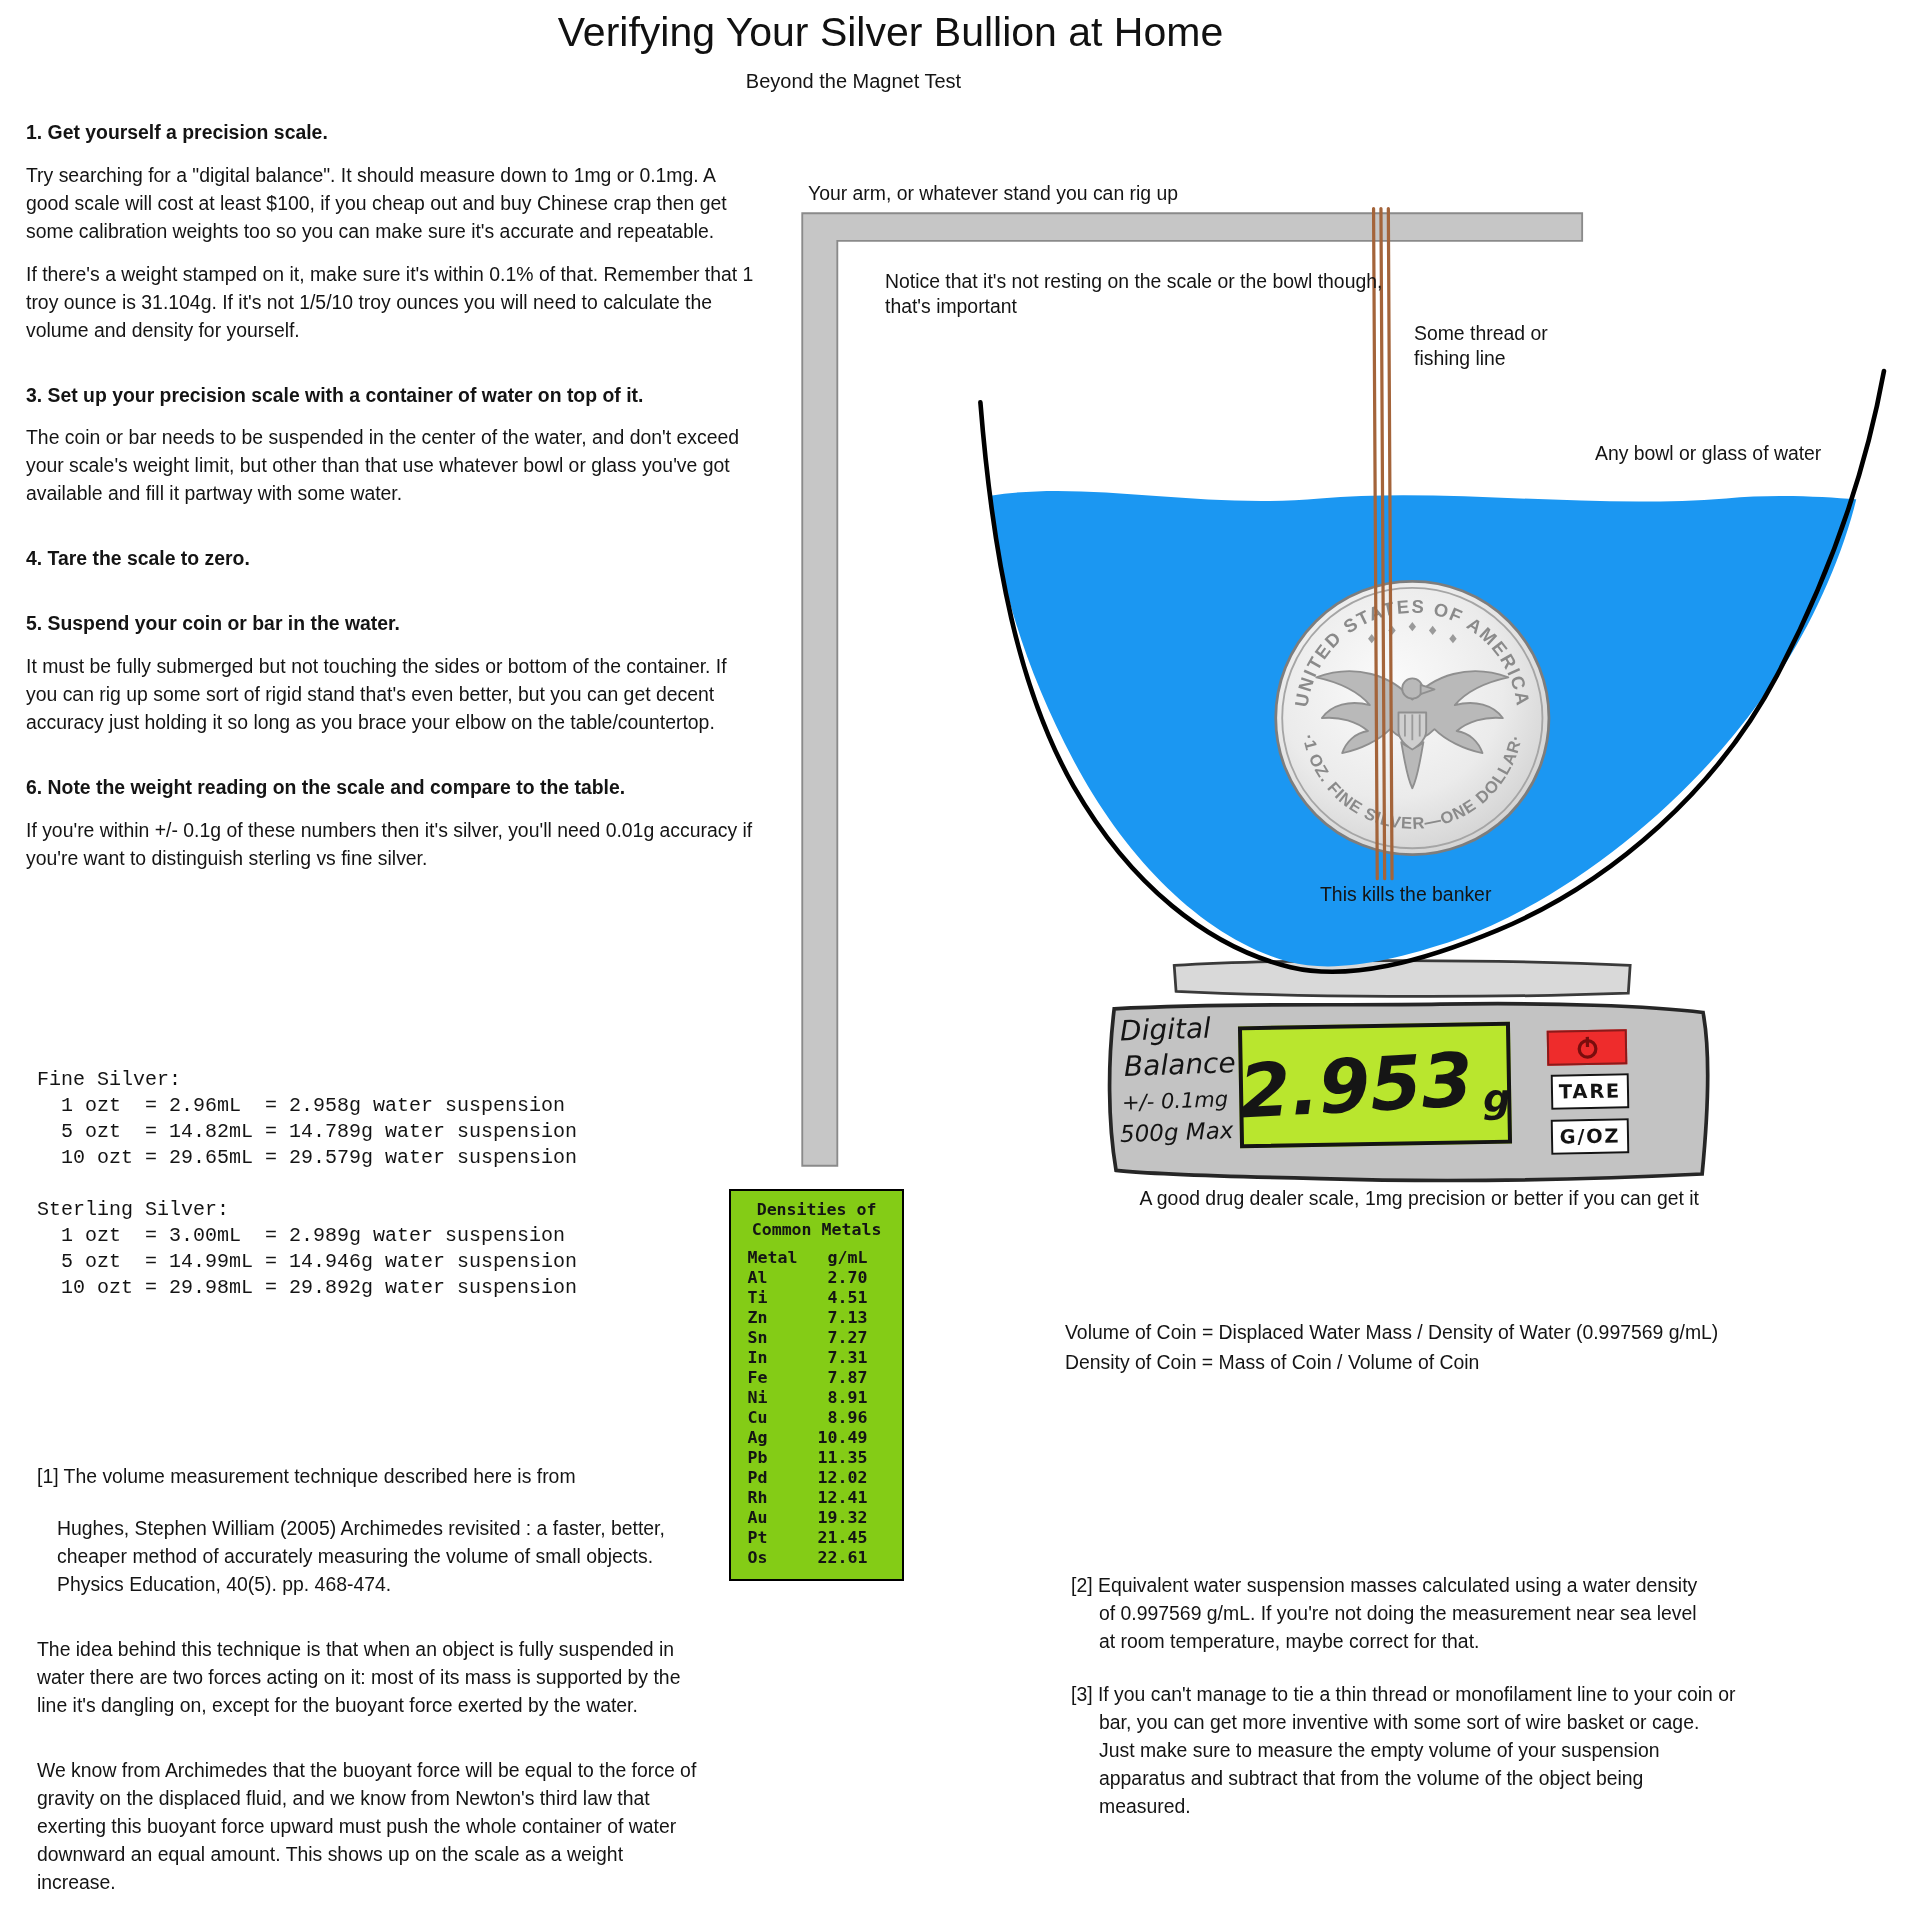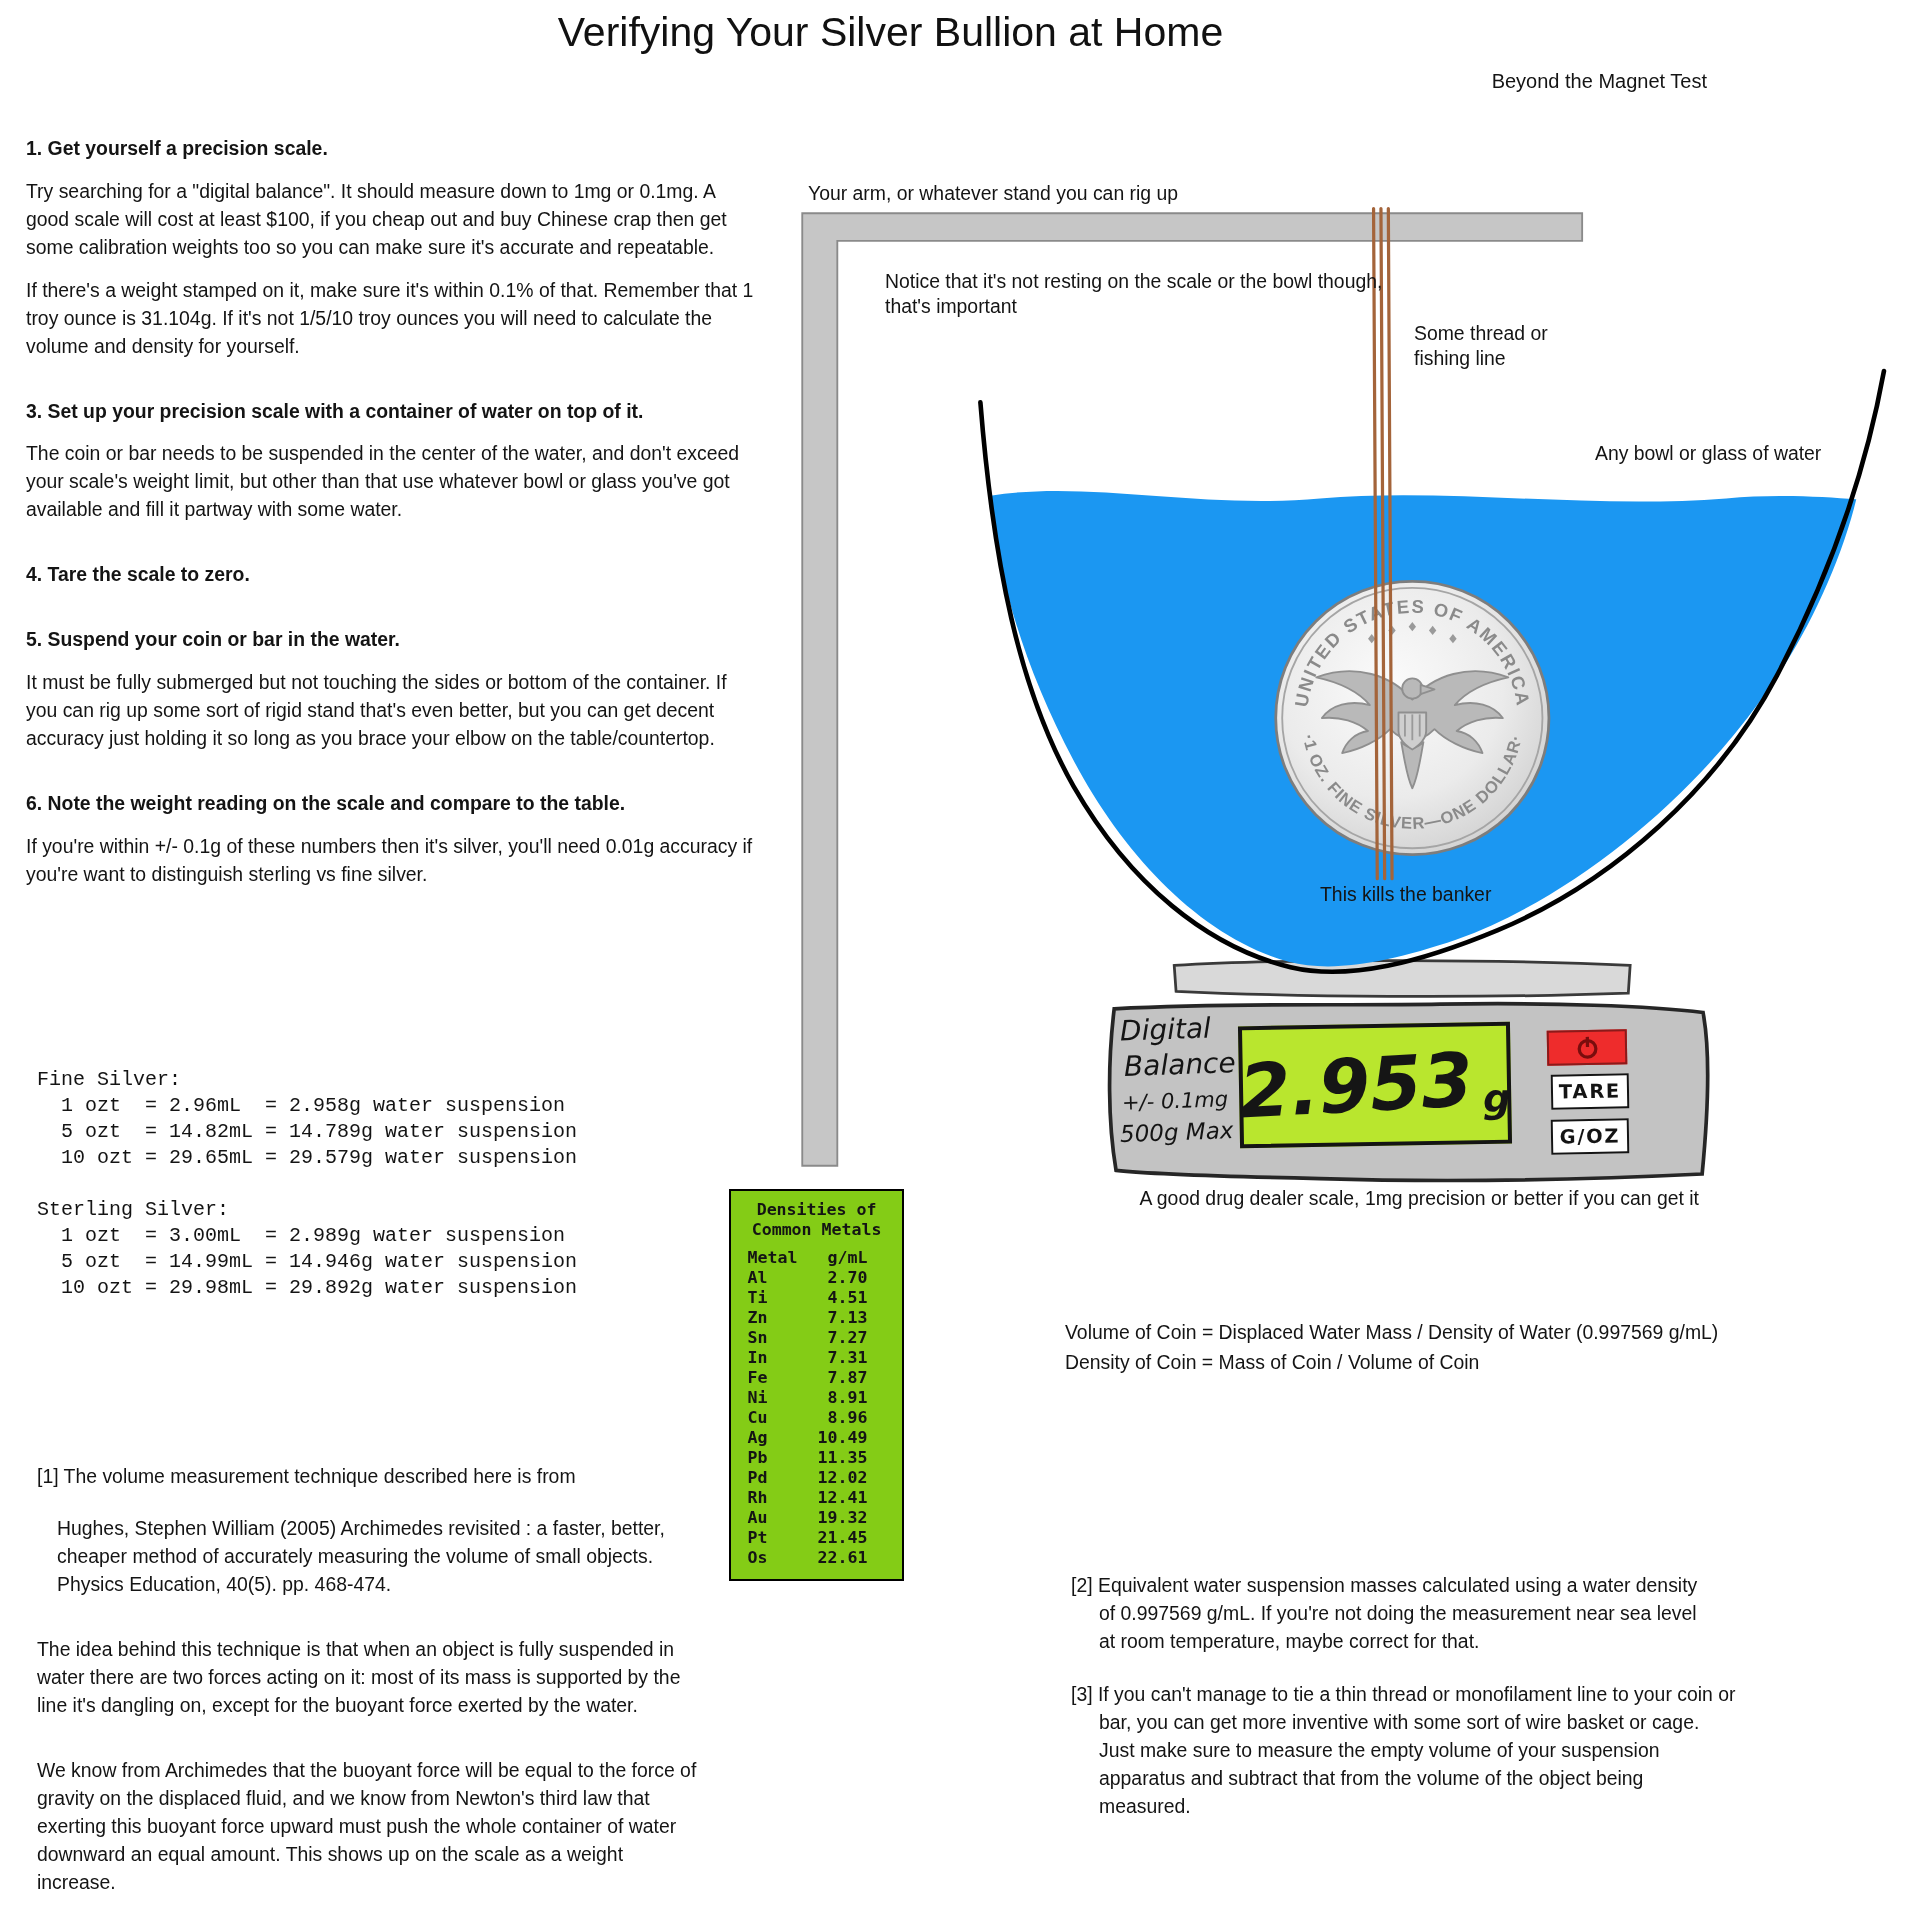--- a/index.html
+++ b/index.html
@@ -1,24 +1,24 @@
 <!DOCTYPE html>
 <html style="font-size:14.8px"><head>
 <meta charset="utf-8">
 <style>
   html,body{margin:0;padding:0;background:#fff;}
   .page{position:relative;width:1922px;height:1929px;background:#ffffff;
         font-family:"Liberation Sans",sans-serif;color:#141414;overflow:hidden;}
   .abs{position:absolute;}
   svg.diagram{position:absolute;left:0;top:0;width:1922px;height:1929px;}
   .title{left:0;top:9.2px;width:1781px;text-align:center;font-size:41px;color:#111;}
-  .subtitle{left:0;top:70px;width:1707px;text-align:right;font-size:20px;}
+  .subtitle{left:0;top:70px;width:1707px;text-align:center;font-size:20px;}
   .steps{left:26px;top:118px;width:729px;}
   .step-h{font-weight:bold;font-size:19.4px;margin-top:37px;line-height:28px;}
-  .step-h.first{margin-top:16px;}
+  .step-h.first{margin-top:0;}
   .step-p{font-size:19.4px;line-height:28px;margin-top:14.8px;white-space:normal;}
   .mono{font-family:Liberation Mono, monospace;}
   .silver{left:37px;top:1067px;font-size:20px;line-height:26px;}
   .mono-line{white-space:pre;min-height:26px;}
   .densities{left:729px;top:1189px;width:138px;border:2.8px solid #000;background:#84cc16;
              padding:9.2px 16.6px 11px 16.6px;font-family:"DejaVu Sans Mono",monospace;
              font-weight:bold;font-size:16.6px;line-height:20px;}
   .dens-head{text-align:center;white-space:pre;}
   .dens-head.gap{margin-bottom:7.4px;}
   .dens-line{white-space:pre;}

